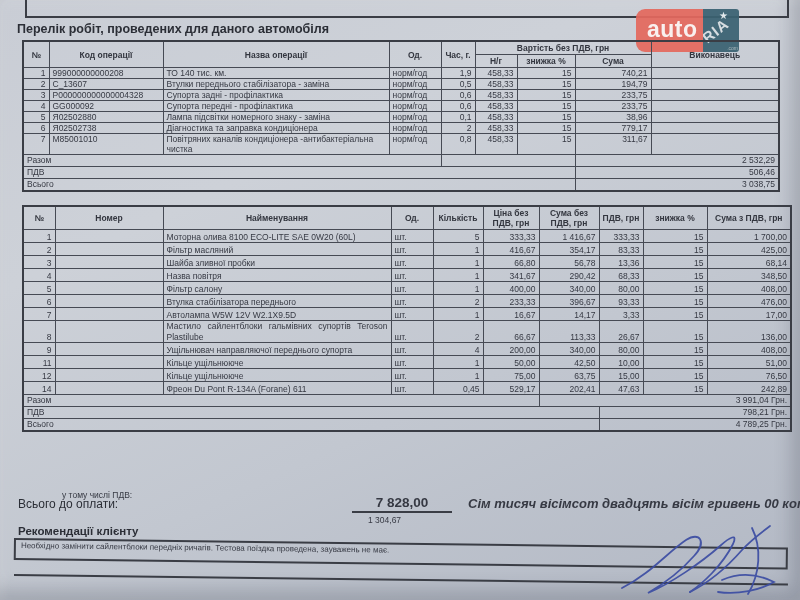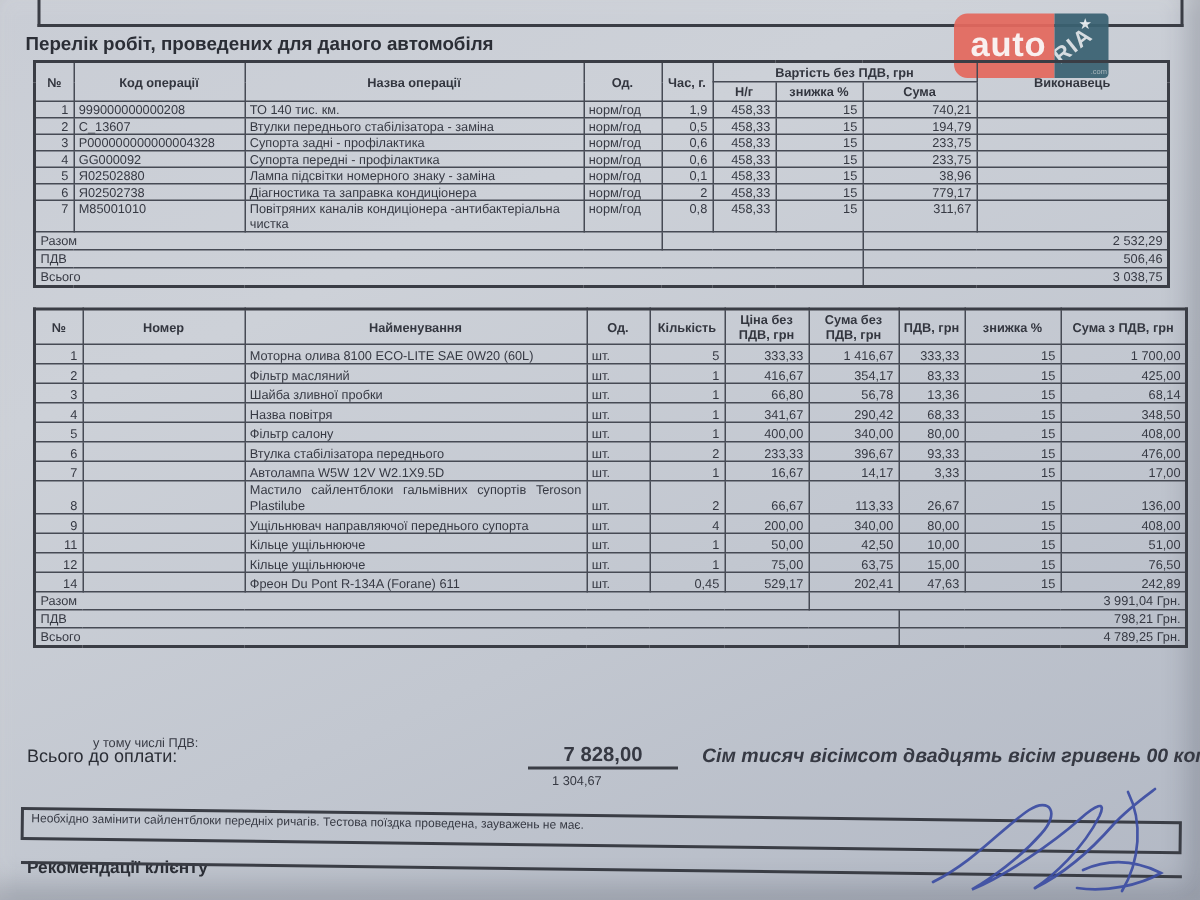--- a/index.html
+++ b/index.html
@@ -37,21 +37,21 @@
   td.left{text-align:left;}
   .center{text-align:left;}
   .totals td{height:11px;line-height:11px;vertical-align:middle;}
   
   .pay-label{position:absolute;left:18px;top:497px;font-weight:normal;font-size:12px;color:#2b2e36;}
   .pay-value{position:absolute;left:352px;top:495px;width:100px;text-align:center;
     font-weight:bold;font-size:13.5px;border-bottom:2px solid #3a3d45;padding-bottom:1px;}
   .pay-words{position:absolute;left:468px;top:496px;font-weight:bold;font-style:italic;font-size:13px;white-space:nowrap;}
   .vat-label{position:absolute;left:18px;top:490px;font-size:8.5px;margin-left:44px;}
   .vat-value{position:absolute;left:368px;top:515px;font-size:8.5px;}
-  .rec-label{position:absolute;left:18px;top:525px;font-weight:bold;font-size:11.5px;color:#2b2e36;margin-top:48px;}
+  .rec-label{position:absolute;left:18px;top:525px;font-weight:bold;font-size:11.5px;color:#2b2e36;}
   .rec-box{position:absolute;left:14px;top:538px;width:774px;height:22px;
     border:2px solid #3a3d45;font-size:8px;padding:1px 5px;box-sizing:border-box;
     transform:rotate(0.7deg);transform-origin:left top;}
   .line2{position:absolute;left:14px;top:574px;width:774px;border-top:2px solid #3a3d45;
     transform:rotate(0.7deg);transform-origin:left top;}
   .sig{position:absolute;left:610px;top:522px;}
 </style>
 </head>
 <body>
 

